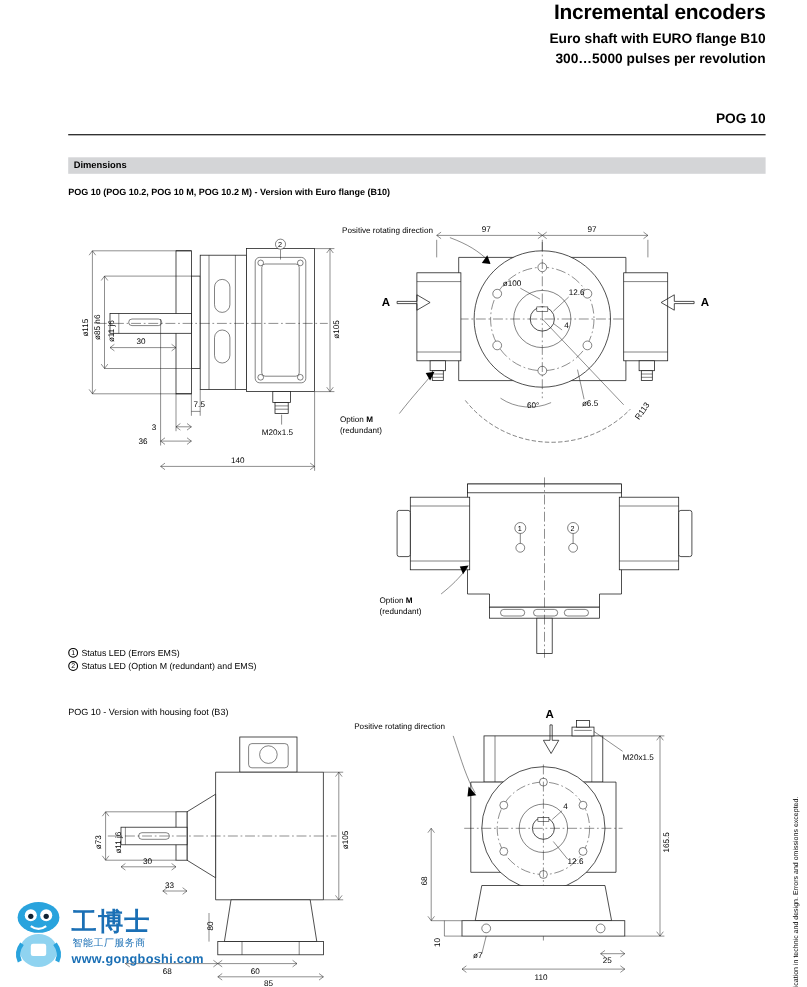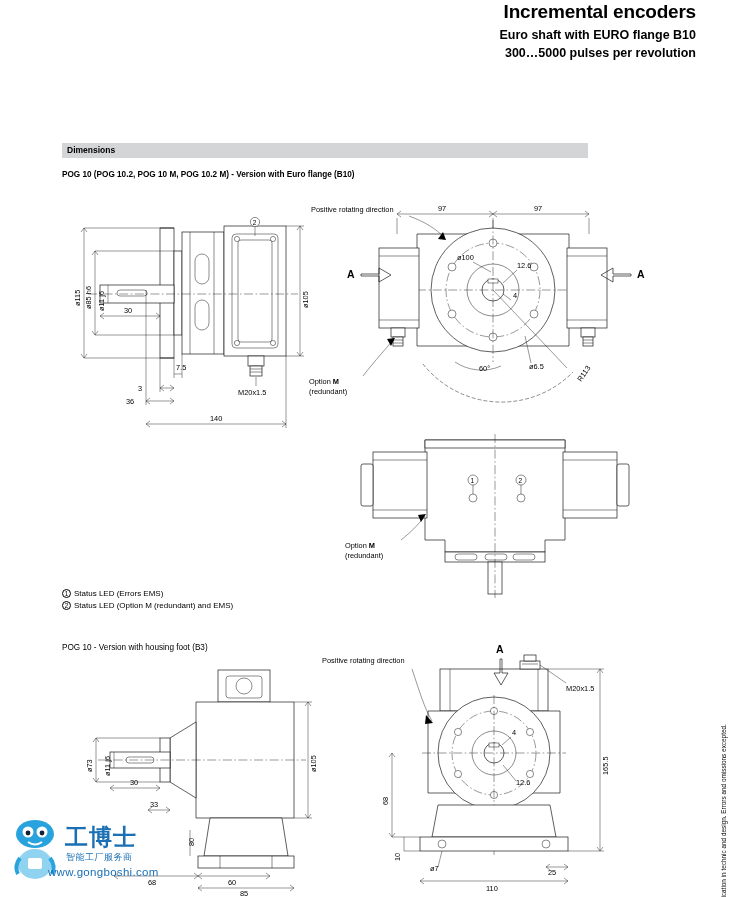--- a/index.html
+++ b/index.html
@@ -26,21 +26,21 @@
 
   .model-line {
     position: absolute; top: 101px; left: 62px; right: 38px;
     border-bottom: 1px solid #000;
     height: 22px;
     text-align: right;
     font-size: 12.5px; font-weight: bold;
   }
 
   .section-bar {
-    position: absolute; top: 143px; left: 62px; width: 526px; height: 15px;
+    position: absolute; top: 143px; left: 62px; width: 634px; height: 15px;
     background: #d4d5d7;
     font-size: 8.5px; font-weight: bold;
     padding: 2px 0 0 5px;
   }
 
   .subtitle-1 {
     position: absolute; top: 170px; left: 62px;
     font-size: 8.2px; font-weight: bold;
   }
   .subtitle-2 {
@@ -64,21 +64,21 @@
     transform-origin: right top;
     transform: rotate(-90deg) translateX(-100%) translateY(-10px);
     white-space: nowrap;
     font-size: 6.4px;
   }
 
   
   .watermark { position: absolute; left: 8px; top: 818px; width: 190px; height: 75px; }
   .wm-text1 { position: absolute; left: 57px; top: 4px; font-size: 23px; font-weight: bold; color: #1a6fb5; letter-spacing: 1px;}
   .wm-text2 { position: absolute; left: 58px; top: 33px; font-size: 9px; color: #1a6fb5; letter-spacing: 0.5px;}
-  .wm-text3 { position: absolute; left: 40px; top: 48px; font-size: 11.5px; font-weight: normal; color: #1a6fb5; letter-spacing: 0.3px;}
+  .wm-text3 { position: absolute; left: 57px; top: 48px; font-size: 11.5px; font-weight: bold; color: #1a6fb5; letter-spacing: 0.3px;}
 
   
   .dwg { position: absolute; }
   svg { display: block; overflow: visible; }
   .ln { stroke: #1b1b1b; stroke-width: 0.7; fill: none; }
   .lnt { stroke: #1b1b1b; stroke-width: 0.5; fill: none; }
   .ctr { stroke: #1b1b1b; stroke-width: 0.45; fill: none; stroke-dasharray: 9 2.5 1.6 2.5; }
   .dim { stroke: #1b1b1b; stroke-width: 0.45; fill: none; }
   .dash { stroke: #1b1b1b; stroke-width: 0.5; fill: none; stroke-dasharray: 4 2; }
   .fillw { fill: #ffffff; }
@@ -90,20 +90,21 @@
 <body>
 
 <div class="page">
 
   <div class="doc-header">
     <div class="h1">Incremental encoders</div>
     <div class="h2">Euro shaft with EURO flange B10</div>
     <div class="h3">300…5000 pulses per revolution</div>
   </div>
 
+  <div class="model-line">POG 10</div>
 
   <div class="section-bar">Dimensions</div>
 
   <div class="subtitle-1">POG 10 (POG 10.2, POG 10 M, POG 10.2 M) - Version with Euro flange (B10)</div>
   <div class="subtitle-2">POG 10 - Version with housing foot (B3)</div>
 
   <div class="legend">
     <div class="row">
       <span class="circnum">1</span>
       <span>Status LED (Errors EMS)</span>

